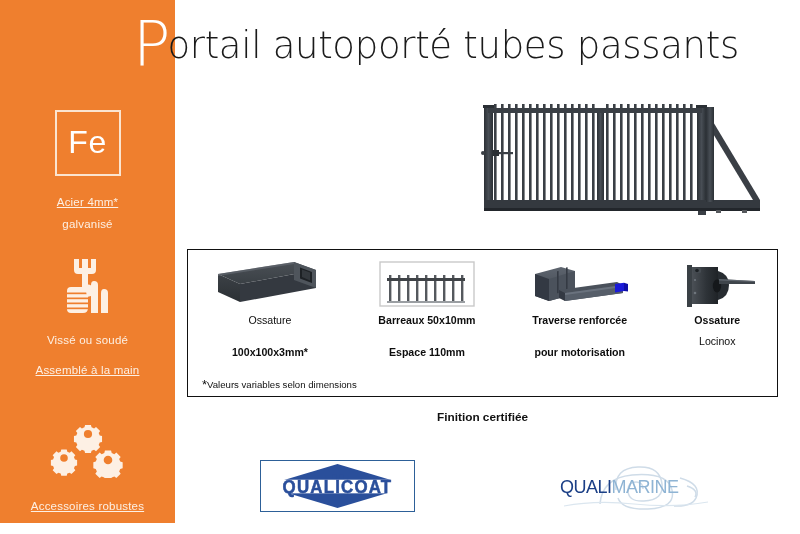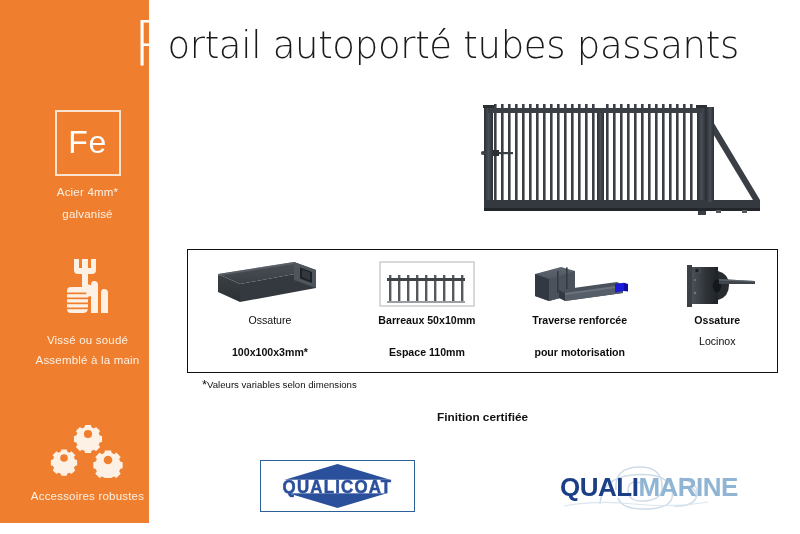--- a/index.html
+++ b/index.html
@@ -17,21 +17,21 @@
     position: absolute;
     inset: 0;
     background: #ffffff;
   }
 
   
   .sidebar {
     position: absolute;
     left: 0;
     top: 0;
-    width: 149px;
+    width: 175px;
     height: 523px;
     background: #ef7f2e;
   }
 
   .side-feature {
     position: absolute;
     left: 0;
     width: 175px;
     text-align: center;
     color: #fdf3ea;
@@ -67,21 +67,21 @@
     font-weight: 400;
     letter-spacing: 0.5px;
     line-height: 1;
     margin-top: -2px;
   }
 
   .feat-1 { top: 104px; }
   .feat-2 { top: 250px; }
   .feat-3 { top: 408px; }
 
-  .sf-text-1 { margin-top: 2px; }
+  .sf-text-1 { margin-top: 12px; text-decoration: underline; }
   .sf-text-2 { margin-top: 4px; }
 
   
   .title-block {
     position: absolute;
     left: 133px;
     top: 12px;
     height: 62px;
     white-space: nowrap;
   }
@@ -115,21 +115,21 @@
     height: 125px;
   }
   .gate-svg { display: block; }
 
   
   .feature-box {
     position: absolute;
     left: 187px;
     top: 249px;
     width: 591px;
-    height: 124px;
+    height: 148px;
     border: 1.6px solid #111111;
     background: #ffffff;
   }
 
   .feat-grid {
     position: absolute;
     inset: 0;
     display: flex;
   }
   .feat-cell {
@@ -215,22 +215,22 @@
     left: 556px;
     top: 462px;
     width: 160px;
     height: 50px;
   }
 
   .qm-text {
     position: absolute;
     left: 4px;
     top: 15px;
-    font-size: 26px;
-    font-weight: 700;
+    font-size: 18px;
+    font-weight: 400;
     letter-spacing: -0.5px;
     line-height: 20px;
     white-space: nowrap;
   }
   .qm-a { color: #1b3f86; }
   .qm-b { color: #8fb4d4; }
 </style>
 </head>
 <body>
 

